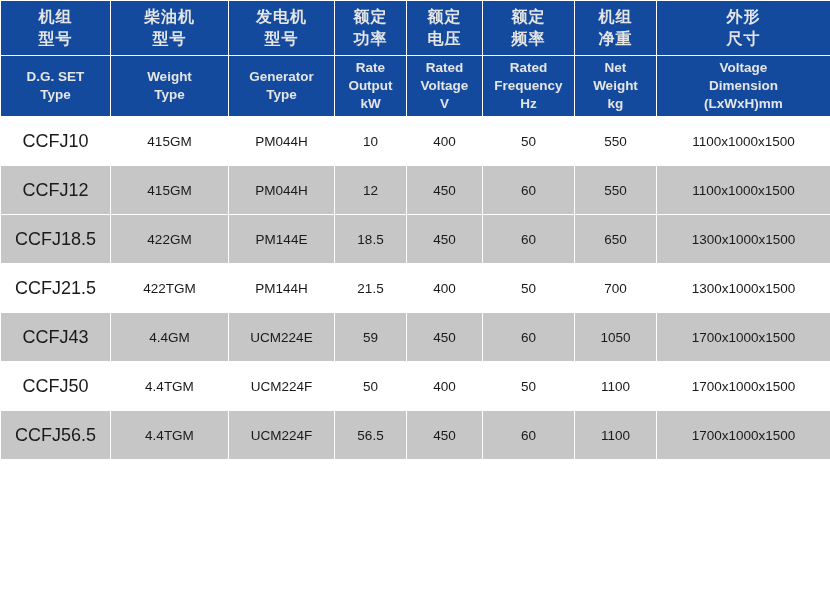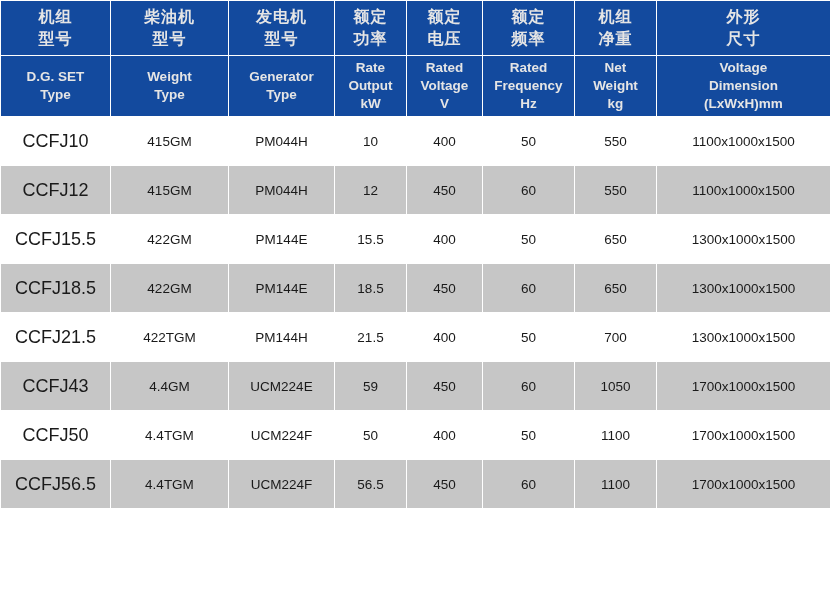--- a/index.html
+++ b/index.html
@@ -168,30 +168,20 @@
       <tr class="alt">
         <td class="model">CCFJ12</td>
         <td>415GM</td>
         <td>PM044H</td>
         <td>12</td>
         <td>450</td>
         <td>60</td>
         <td>550</td>
         <td>1100x1000x1500</td>
       </tr>
-      <tr>
-        <td class="model">CCFJ15.5</td>
-        <td>422GM</td>
-        <td>PM144E</td>
-        <td>15.5</td>
-        <td>400</td>
-        <td>50</td>
-        <td>650</td>
-        <td>1300x1000x1500</td>
-      </tr>
       <tr class="alt">
         <td class="model">CCFJ18.5</td>
         <td>422GM</td>
         <td>PM144E</td>
         <td>18.5</td>
         <td>450</td>
         <td>60</td>
         <td>650</td>
         <td>1300x1000x1500</td>
       </tr>

